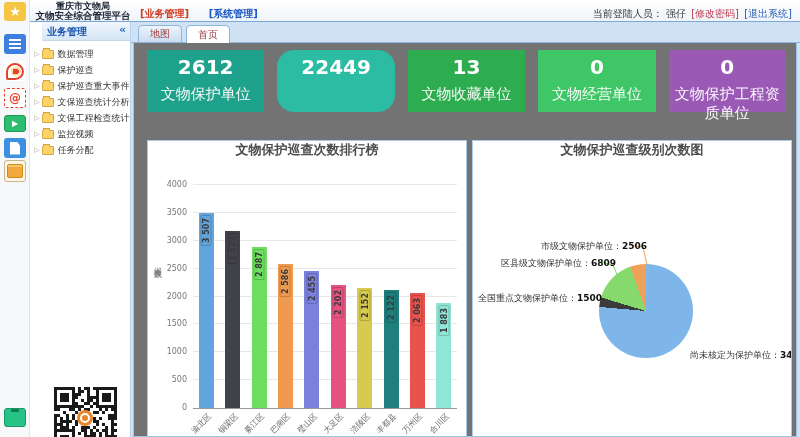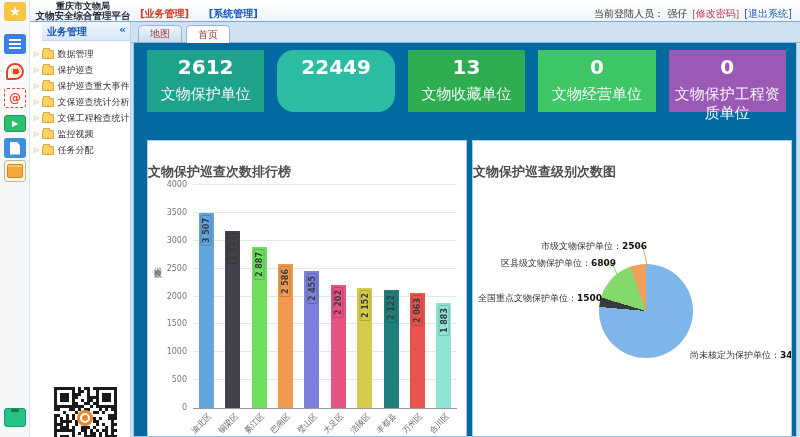--- a/index.html
+++ b/index.html
@@ -12,21 +12,21 @@
   .title-block { position:absolute; left:31px; top:1px; width:104px; text-align:center;
     font-weight:bold; color:#1d2333; line-height:10px; }
   .title-org { font-size:9px; }
   .title-app { font-size:9.5px; }
   .top-menu { position:absolute; left:140px; top:7px; font-size:10px; font-weight:bold; }
   .top-menu a { text-decoration:none; margin-right:16px; cursor:pointer; }
   .menu-red { color:#d03a21; }
   .menu-blue { color:#1a57c0; }
   .user-area { position:absolute; right:8px; top:7px; font-size:10px; color:#333; }
   .user-area span { margin-left:2px; }
-  .link-red { color:#c03a4e; cursor:pointer;font-family:Liberation Serif, serif; }
+  .link-red { color:#c03a4e; cursor:pointer; }
   .link-blue { color:#2a5db0; cursor:pointer; }
 
   
   .iconbar { position:absolute; left:0; top:0; width:30px; height:437px;
     background:#f6f8fa; border-right:1px solid #e0e6ee; z-index:6; }
   .ic { position:absolute; left:4px; width:22px; height:20px; border-radius:3px;
     display:flex; align-items:center; justify-content:center; cursor:pointer; }
   .ic-star { top:2px; background:#f6c544; color:#fff; font-size:13px; height:19px; }
   .ic-panel { top:34px; background:#3d7fe0; }
   .ic-panel::before { content:""; width:12px; height:10px;
@@ -66,32 +66,32 @@
 
   
   .main { position:absolute; left:131px; top:22px; right:0; bottom:0; }
   .tabstrip { height:21px; background:#cfe2f3; border-bottom:1px solid #8fb4da;
     padding-left:7px; display:flex; gap:4px; align-items:flex-end; }
   .tab { height:17px; padding:0 11px; font-size:10px; color:#9e4040;
     border:1px solid #8fb4da; border-bottom:none; border-radius:5px 5px 0 0;
     background:linear-gradient(#eef4fb,#c9dcef); display:flex; align-items:center; cursor:pointer; }
   .tab.active { background:#fff; height:18px; margin-bottom:-1px; }
   .content { position:absolute; top:21px; left:2px; right:3px; bottom:0;
-    background:#0369a1; border:1px solid #9fc3e5; border-top:none; overflow:hidden; }
+    background:#737373; border:1px solid #9fc3e5; border-top:none; overflow:hidden; }
 
   
   .cards { display:flex; gap:13px; margin:7px 10px 0 13px; height:62px; }
   .card { flex:1; color:#fff; text-align:center; padding-top:5px; cursor:pointer; }
   .card-num { font-size:20px; font-weight:bold; }
   .card-label { font-size:15px; margin-top:6px; opacity:.95; }
 
   
   .charts { position:absolute; left:13px; right:4px; top:97px; bottom:-45px; display:flex; gap:5px; }
   .panel { flex:1; border:1px solid #a9c9e8; background:#fff; position:relative; overflow:hidden; }
-  .chart-title { margin-top:22px; text-align:left; font-size:13px; font-weight:bold; color:#4c4c4c; }
+  .chart-title { margin-top:0; text-align:center; font-size:13px; font-weight:bold; color:#4c4c4c; }
 
   
   .plot { position:absolute; left:45px; right:9px; top:45px; height:223px; border-bottom:1px solid #999; }
   .gridline { position:absolute; left:0; right:0; height:1px; background:#e7e7e7; }
   .ytick { position:absolute; left:-40px; width:34px; text-align:right; font-size:8px; color:#777; }
   .ylabel { position:absolute; left:3px; top:120px; writing-mode:vertical-rl; font-size:8px; color:#777; letter-spacing:1px; }
   .bars { position:absolute; left:0; right:0; bottom:0; top:0; display:flex; }
   .slot { flex:1; position:relative; display:flex; align-items:flex-end; justify-content:center; }
   .bar { width:15px; position:relative; }
   .bar-chip { position:absolute; top:2px; left:50%; transform:translateX(-50%) rotate(180deg);

